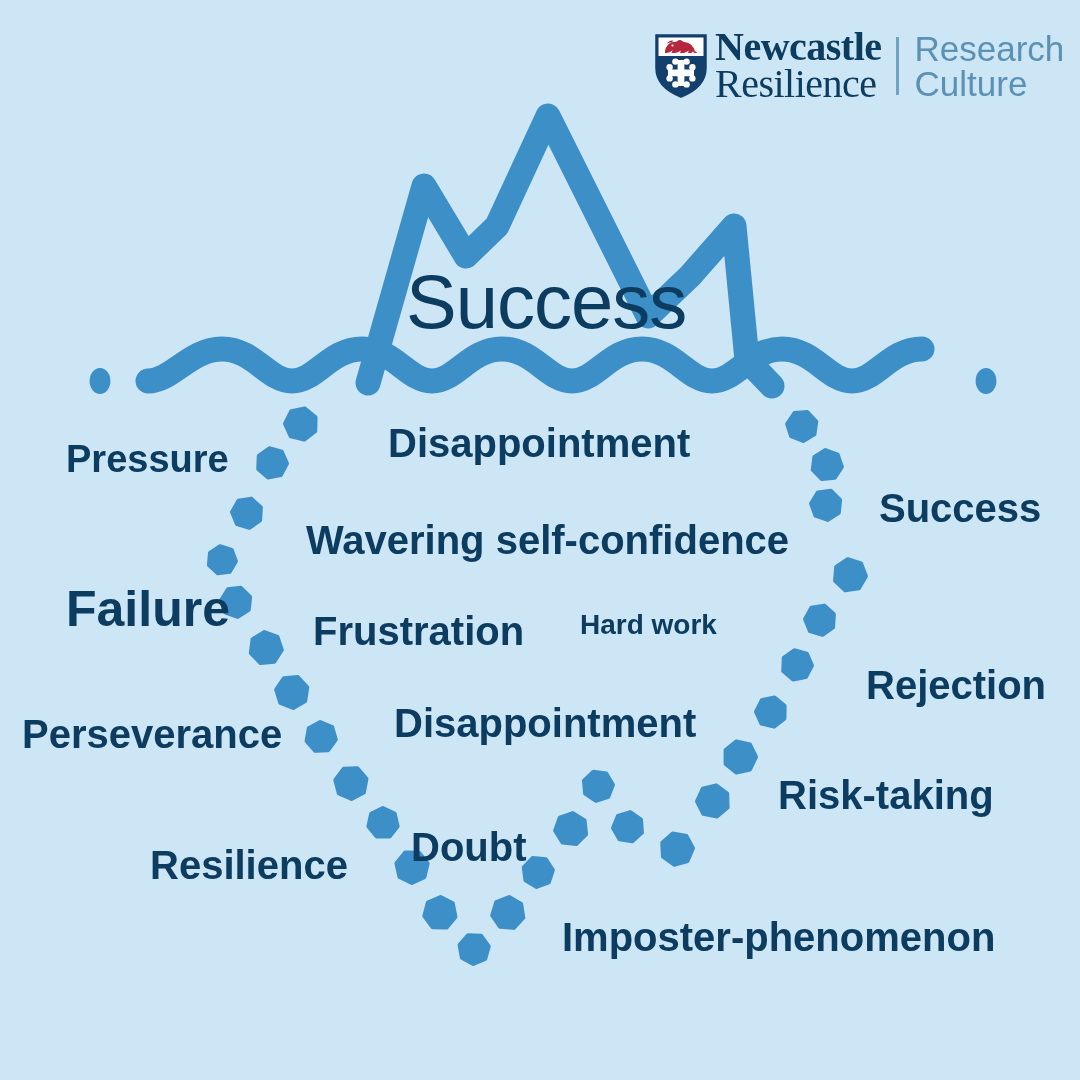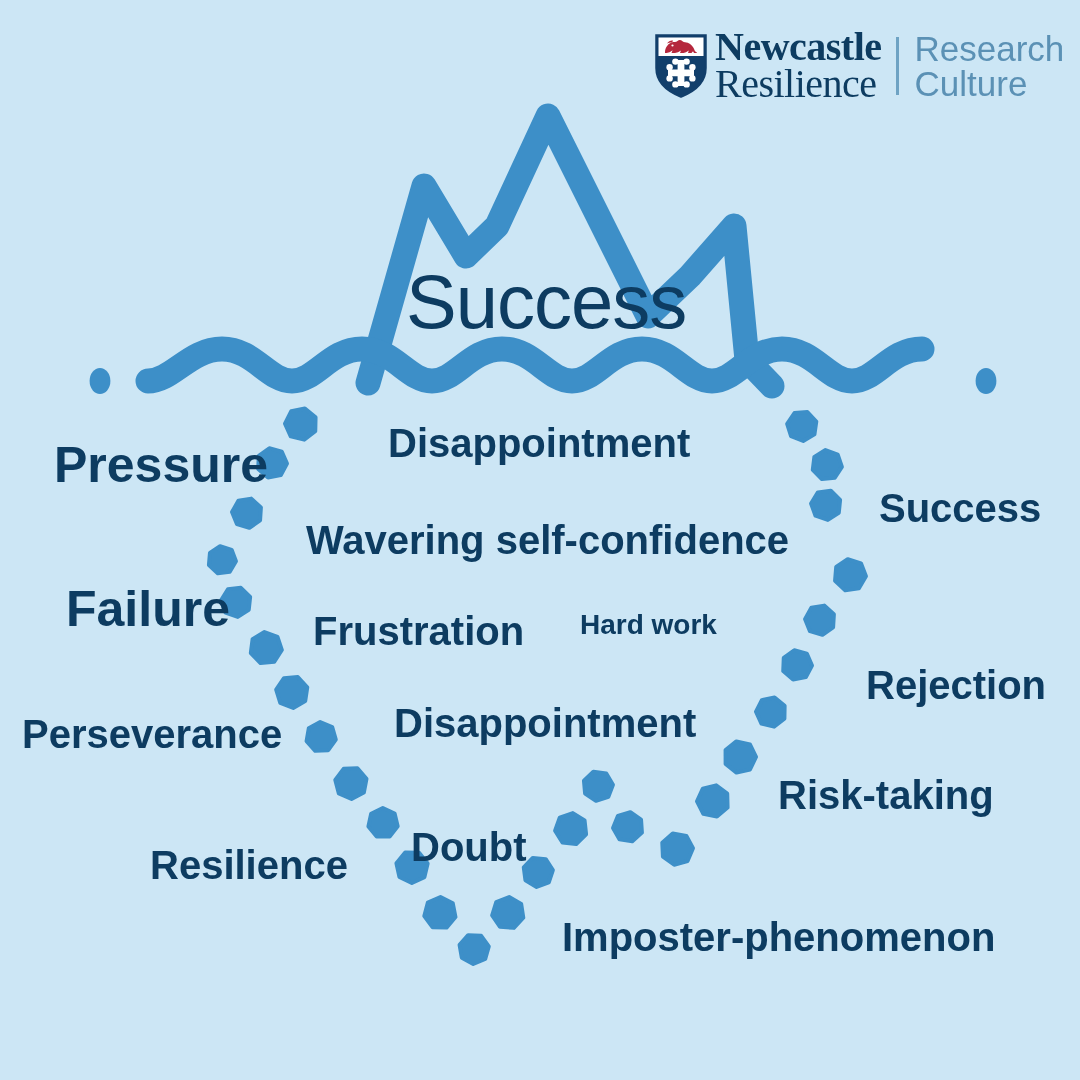--- a/index.html
+++ b/index.html
@@ -210,21 +210,21 @@
         <polygon points="840.11,499.91 838.78,512.86 827.83,519.89 815.50,515.71 811.08,503.47 817.90,492.38 830.82,490.79" stroke="#3d8fc8" stroke-width="4" stroke-linejoin="round" fill="#3d8fc8"></polygon>
         <polygon points="841.89,466.85 834.83,477.79 821.88,479.10 812.79,469.79 814.39,456.87 825.49,450.08 837.73,454.52" stroke="#3d8fc8" stroke-width="4" stroke-linejoin="round" fill="#3d8fc8"></polygon>
         <polygon points="814.43,434.39 803.19,440.95 791.05,436.25 787.16,423.84 794.44,413.05 807.41,412.01 816.31,421.51" stroke="#3d8fc8" stroke-width="4" stroke-linejoin="round" fill="#3d8fc8"></polygon>
         <ellipse cx="986" cy="381" rx="10.4" ry="13" fill="#3d8fc8"></ellipse>
       </g>
   </svg>
 
   <div id="success-label">Success</div>
 
   <div id="label-layer">
-      <div class="label" style="left: 54px; top: 440px; font-size: 50px;">Pressure</div>
+      <div class="label" style="left: 66px; top: 440px; font-size: 38px;">Pressure</div>
       <div class="label" style="left: 388px; top: 423px; font-size: 40px;">Disappointment</div>
       <div class="label" style="left: 879px; top: 488px; font-size: 40px;">Success</div>
       <div class="label" style="left: 306px; top: 520px; font-size: 40px;">Wavering self-confidence</div>
       <div class="label" style="left: 66px; top: 584px; font-size: 50px;">Failure</div>
       <div class="label" style="left: 313px; top: 611px; font-size: 40px;">Frustration</div>
       <div class="label" style="left: 580px; top: 611px; font-size: 28px;">Hard work</div>
       <div class="label" style="left: 866px; top: 633px; font-size: 40px; margin-top: 32px;">Rejection</div>
       <div class="label" style="left: 22px; top: 714px; font-size: 40px;">Perseverance</div>
       <div class="label" style="left: 394px; top: 703px; font-size: 40px;">Disappointment</div>
       <div class="label" style="left: 778px; top: 775px; font-size: 40px;">Risk-taking</div>

